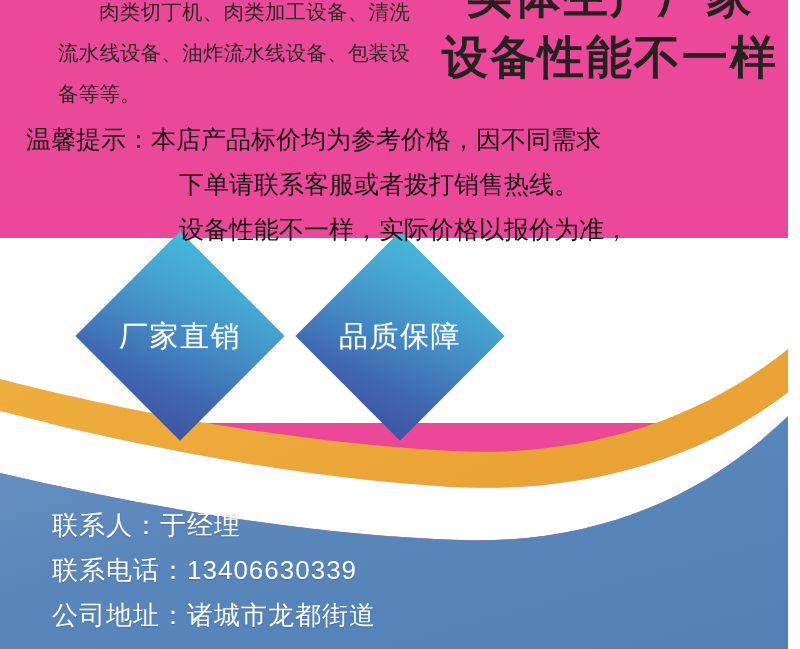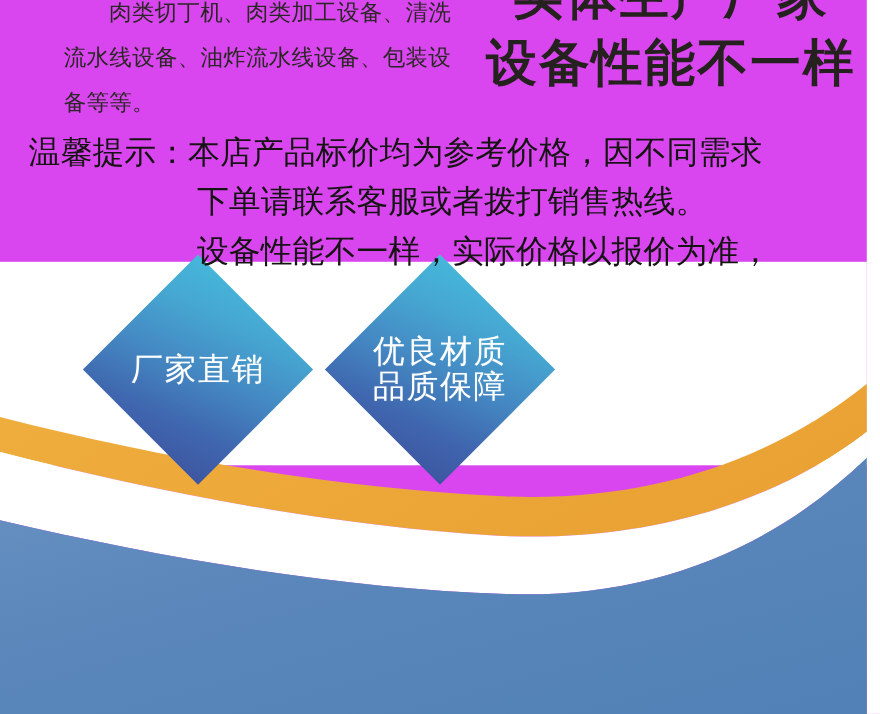--- a/index.html
+++ b/index.html
@@ -5,21 +5,21 @@
   * { margin:0; padding:0; box-sizing:border-box; }
   html,body { width:800px; height:649px; }
   body {
     font-family: "Liberation Sans", "DejaVu Sans", sans-serif;
     background:#ffffff;
     overflow:hidden;
   }
   #poster {
     position:relative;
     width:788px; height:649px;
-    background:#d946ef;
+    background:#ec4899;
     overflow:hidden;
   }
 
   
   .intro-text {
     position:absolute;
     left:58px; top:-8px;
     width:352px;
     font-family:"Liberation Serif","DejaVu Serif",serif;
     font-size:20.5px;
@@ -43,21 +43,21 @@
     text-align:center;
     z-index:6;
   }
   .headline .hl-line { display:block; white-space:nowrap; }
 
   .notice {
     position:absolute;
     left:26px; top:117px;
     width:756px;
     font-family:"Liberation Serif","DejaVu Serif",serif;
-    font-size:29px;
+    font-size:25px;
     line-height:45px;
     color:#151413;
     z-index:6;
   }
   .notice .n-line { display:block; white-space:nowrap; }
   .notice .n-line.indent { padding-left:153px; }
 
   
   .sheen {
     position:absolute;
@@ -144,21 +144,20 @@
     <div class="diamond-wrap" style="left:75px; top:231px;">
       <div class="diamond" style="left:31px; top:31px;"></div>
       <div class="dlabel">
         <span>厂家直销</span>
       </div>
     </div>
 
     <div class="diamond-wrap" style="left:295px; top:231px;">
       <div class="diamond" style="left:31px; top:31px;"></div>
       <div class="dlabel">
-        <span>优良材质</span>
         <span>品质保障</span>
       </div>
     </div>
 
 
   </div>
 
   <svg class="waves" viewBox="0 0 800 649" preserveAspectRatio="none">
     <defs>
       <linearGradient id="gradOrange" x1="0" y1="0" x2="1" y2="0.35">
@@ -193,14 +192,19 @@
              C 712,456 590,494 452,487
              C 300,478 140,447 0,411
              Z"></path>
 
     <path fill="url(#gradBlue)" d="M 0,473
              C 150,508 310,535 460,540
              C 600,545 715,493 800,404
              L 800,649 L 0,649 Z"></path>
   </svg>
 
+  <div class="contact">
+    <span class="c-line">联系人：于经理</span>
+    <span class="c-line">联系电话：13406630339</span>
+    <span class="c-line">公司地址：诸城市龙都街道</span>
+  </div>
 
 </div>
 
 </body></html>

